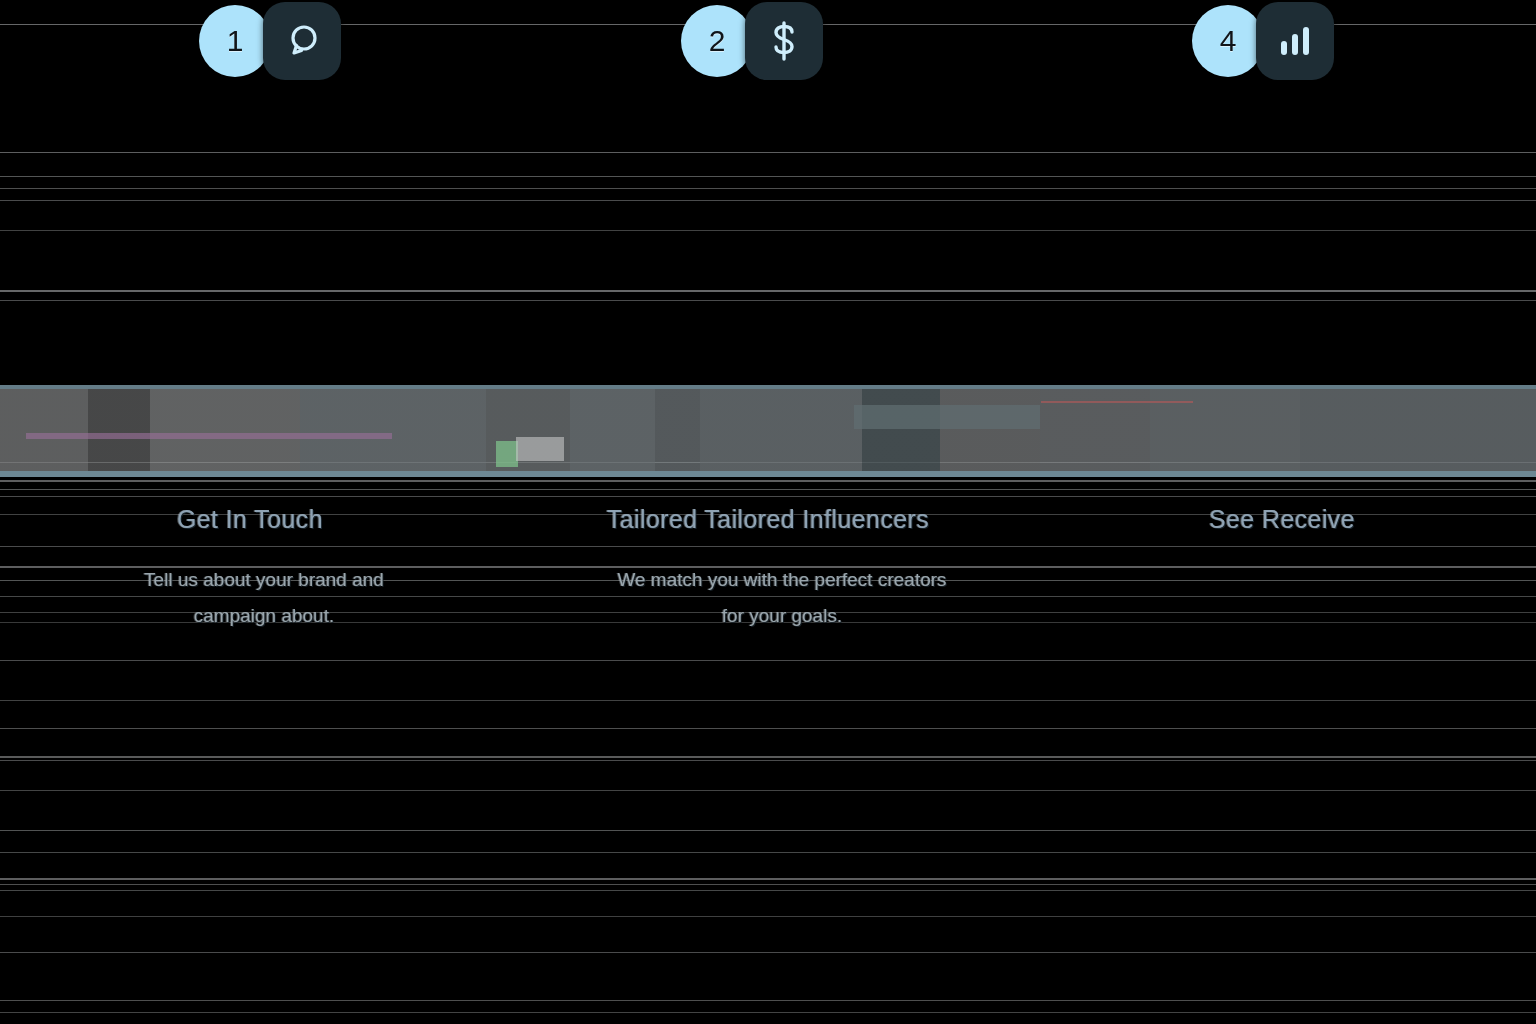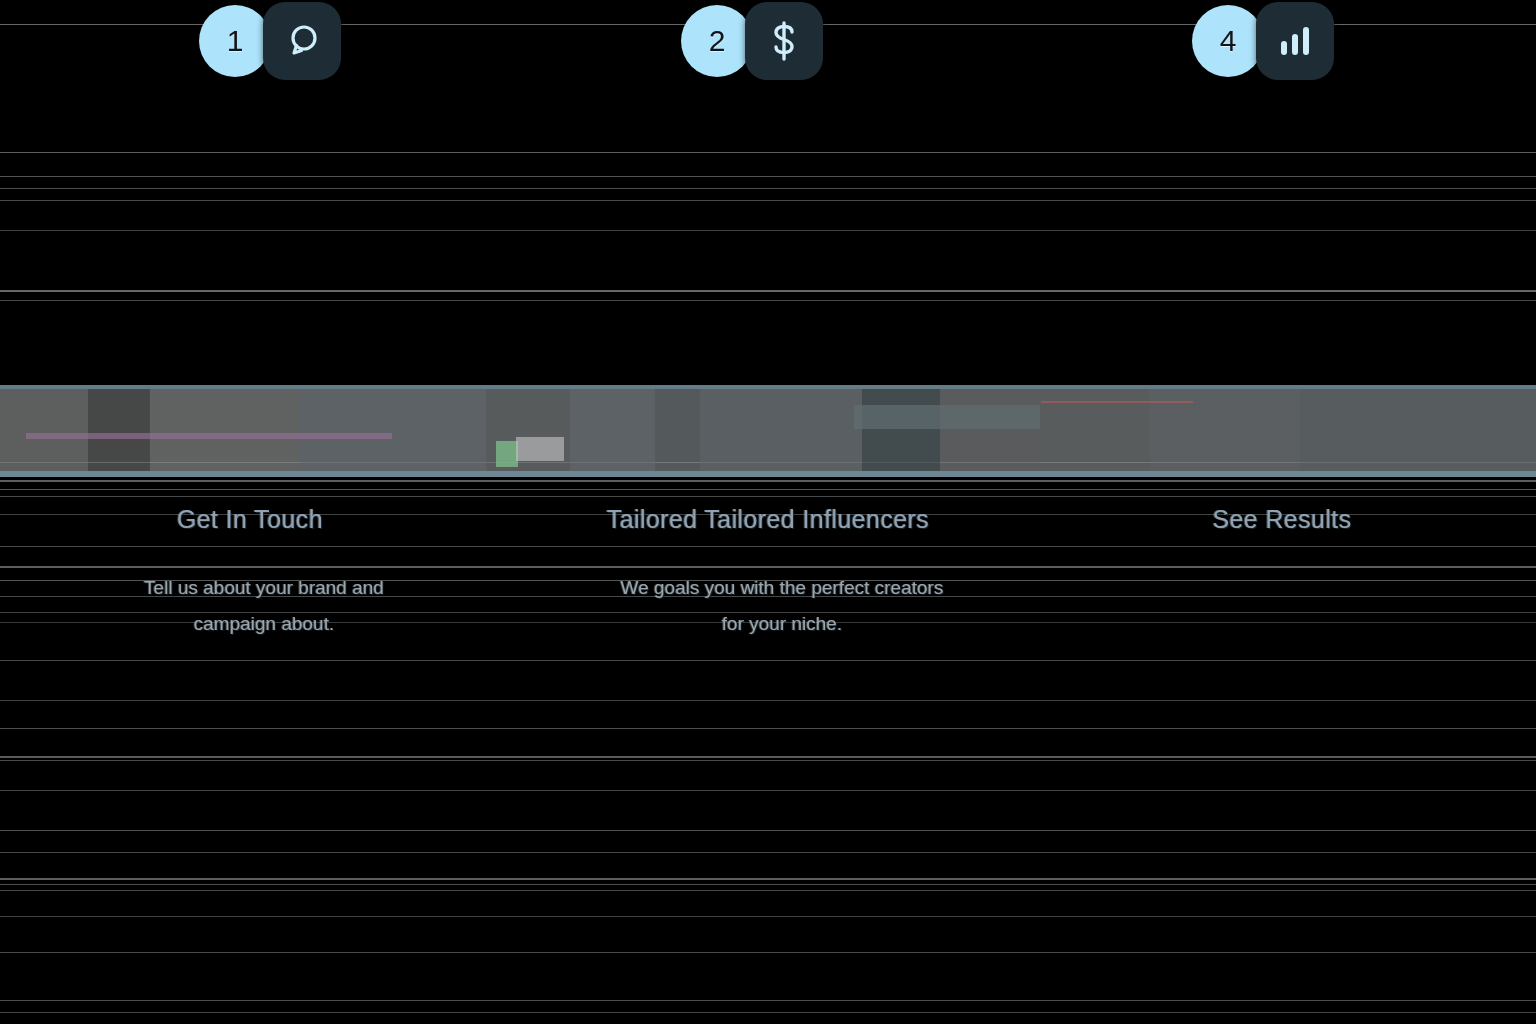--- a/index.html
+++ b/index.html
@@ -83,21 +83,21 @@
   
   .step-text {
     position:absolute;
     text-align:center;
   }
   .step-title {
     font-size:25px; font-weight:400; letter-spacing:.4px;
     color:#8fa3b4;
     text-shadow:-1px 0 0 rgba(220,235,245,.35), 1px 1px 0 rgba(30,45,55,.8);
     white-space:nowrap;
-    margin-bottom:36px;
+    margin-bottom:28px;
   }
   .step-desc {
     font-size:19px; line-height:36px; font-weight:400;
     color:#9aa6ad;
     text-shadow:-1px 0 0 rgba(215,228,238,.30), 1px 1px 0 rgba(25,35,42,.85);
   }
   .desc-line { display:block; white-space:nowrap;padding-left:28px; }
 
   
   #step-0 .step-mark { left:199px; }
@@ -193,35 +193,35 @@
           <path d="M21 4 L21 40" stroke="#cfeefc" stroke-width="3.4" stroke-linecap="round"></path>
           <path d="M29 13 C29 9 25.5 7.5 21 7.5 C16.5 7.5 13 9.5 13 13.5
                    C13 17.5 16.5 19 21 20.5 C25.5 22 29 23.5 29 27.5
                    C29 31.5 25.5 33.5 21 33.5 C16.5 33.5 13 32 13 28" fill="none" stroke="#cfeefc" stroke-width="3.4" stroke-linecap="round" stroke-linejoin="round"></path>
         </svg>
       </div>
     </div>
     <div class="step-text">
       <div class="step-title">Tailored Tailored Influencers</div>
       <div class="step-desc">
-        <span class="desc-line">We goals you with the perfect creators</span>
-        <span class="desc-line">for your niche.</span>
+        <span class="desc-line">We match you with the perfect creators</span>
+        <span class="desc-line">for your goals.</span>
       </div>
     </div>
   </div>
 
   <div id="step-2">
     <div class="step-mark">
       <div class="num-badge">4</div>
       <div class="icon-tile">
         <svg width="40" height="40" viewBox="0 0 40 40" aria-hidden="true">
           <rect x="6" y="20" width="6" height="14" rx="3" fill="#cfeefc"></rect>
           <rect x="17" y="13" width="6" height="21" rx="3" fill="#cfeefc"></rect>
           <rect x="28" y="6" width="6" height="28" rx="3" fill="#cfeefc"></rect>
         </svg>
       </div>
     </div>
     <div class="step-text">
-      <div class="step-title">See Results</div>
+      <div class="step-title">See Receive</div>
     </div>
   </div>
 
 </div>
 
 </body></html>

